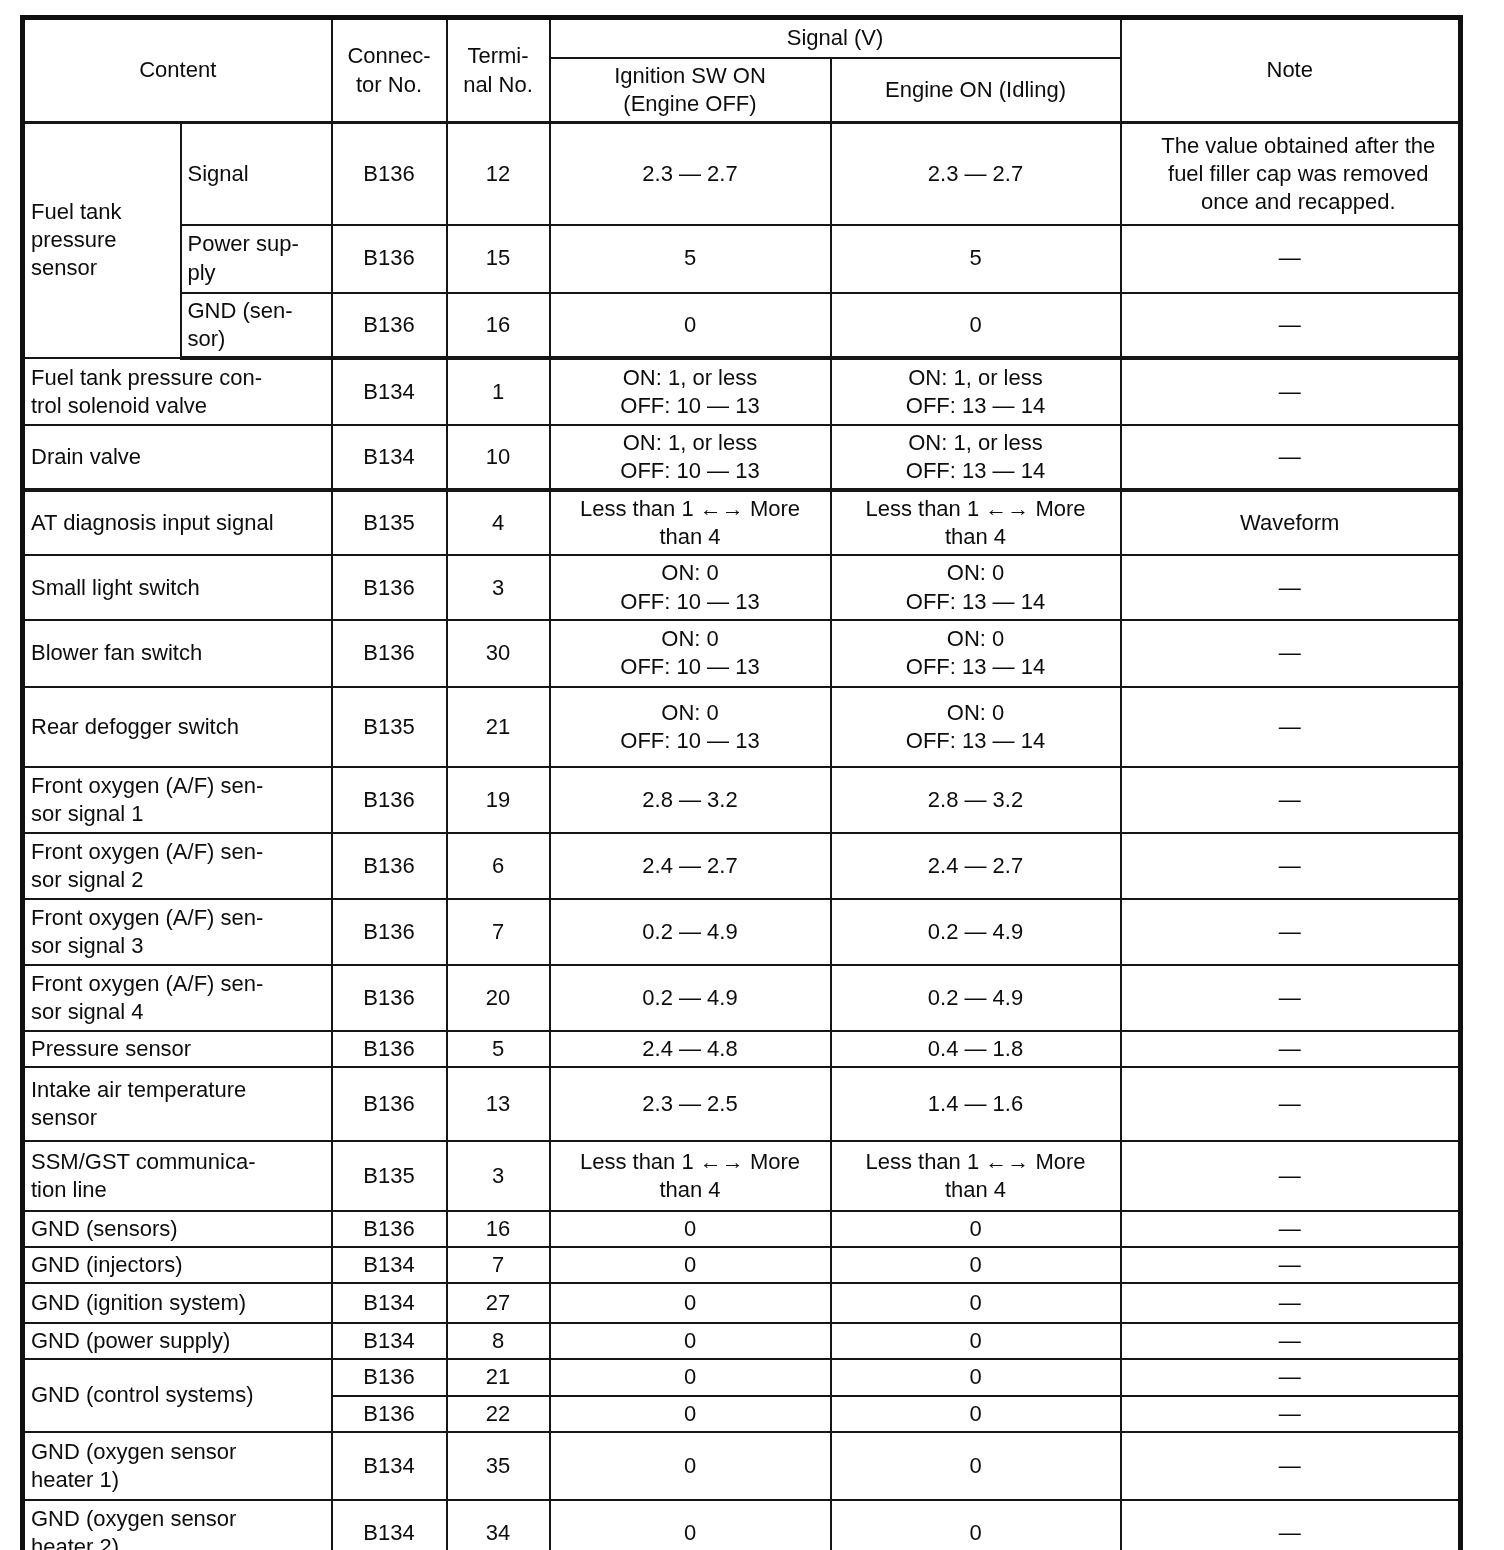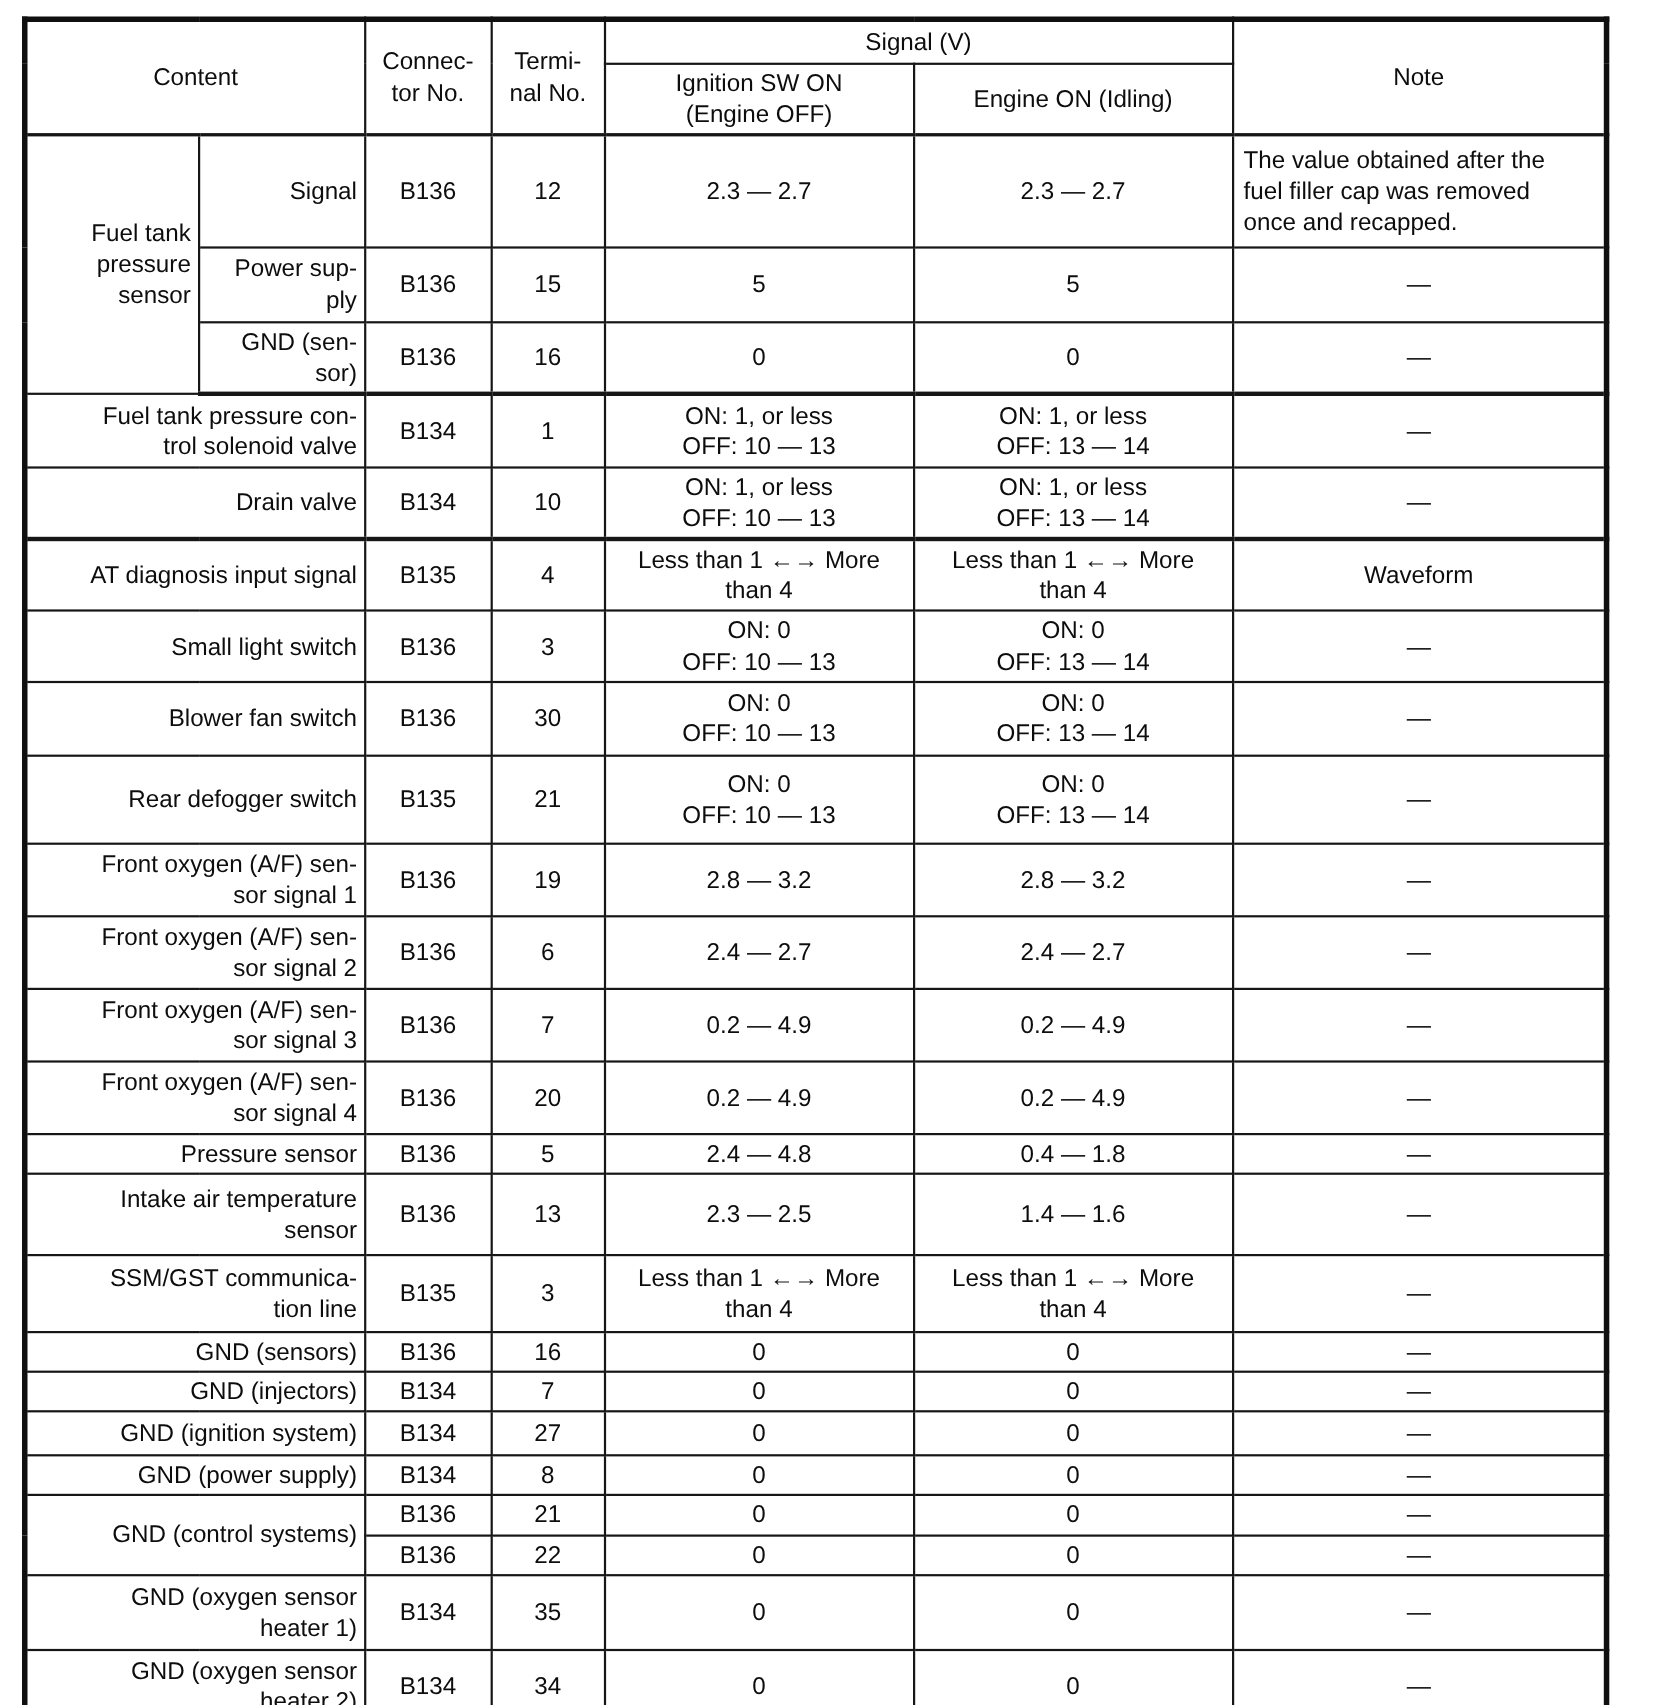--- a/index.html
+++ b/index.html
@@ -32,22 +32,22 @@
     text-align:center;
     vertical-align:middle;
     white-space:pre-line;
     padding:3px 6px;
     box-sizing:border-box;
     overflow:hidden;
   }
   thead th{font-weight:400;}
   tbody tr:first-child td{border-top-width:3px;}
   tr.grp-end td{border-bottom-width:4px;}
-  td.la{text-align:right;}
-  td.note-text{text-align:left;padding-left:9px;padding-right:6px;}
+  td.la{text-align:left;}
+  td.note-text{text-align:center;padding-left:23px;padding-right:6px;}
 </style>
 </head>
 <body>
 
 <table class="volt">
   <colgroup>
     <col class="c-grp">
       <col class="c-sub">
       <col class="c-conn">
       <col class="c-term">

